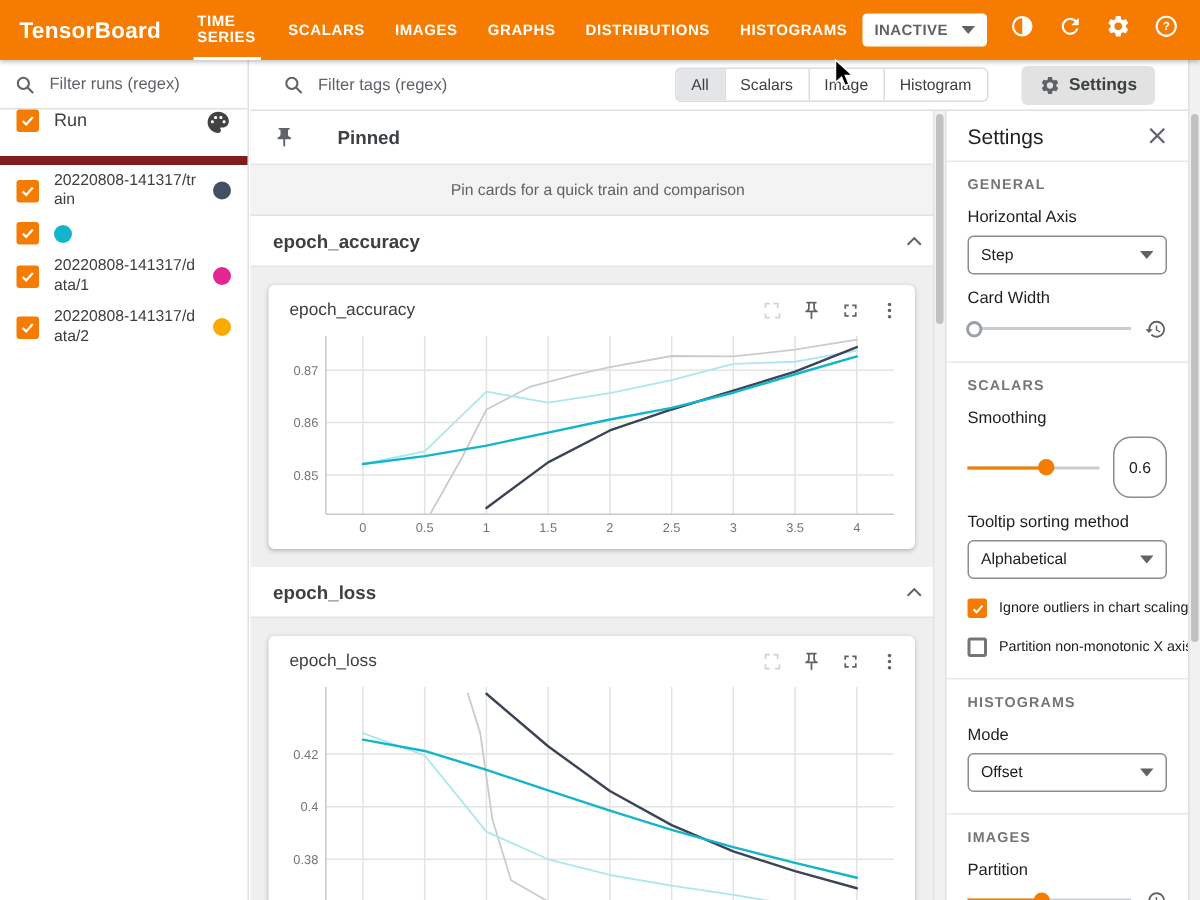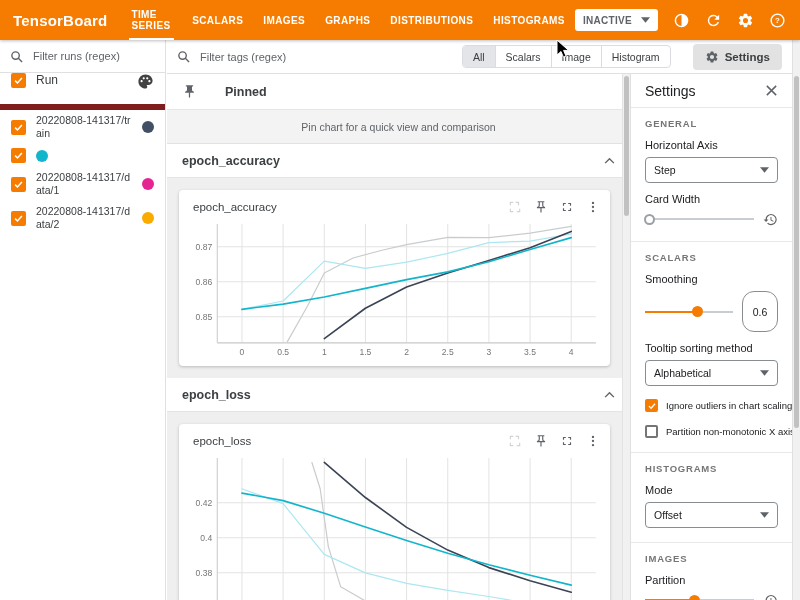--- a/index.html
+++ b/index.html
@@ -8,21 +8,21 @@
   .app{position:relative;width:800px;height:600px;}
 
   
   .topbar{position:absolute;left:0;top:0;right:0;height:40px;background:#f57c00;display:flex;
     align-items:center;color:#fff;z-index:6;box-shadow:0 1px 3px rgba(0,0,0,.25);}
   .logo{font-size:15px;font-weight:700;padding:0 14px 0 13px;letter-spacing:.2px;}
   .tabs{display:flex;height:100%;}
   .tab{display:flex;align-items:center;padding:0 10px;font-size:10px;font-weight:700;
     letter-spacing:.4px;position:relative;cursor:pointer;}
   .tab.active:after{content:"";position:absolute;left:8px;right:8px;bottom:0;height:2px;background:#fff;}
-  .top-right{margin-left:auto;display:flex;align-items:center;gap:15px;padding-right:14px;}
+  .top-right{margin-left:auto;display:flex;align-items:flex-start;gap:15px;padding-right:14px;}
   .status-select{background:#fff;border-radius:3px;height:22px;display:flex;align-items:center;
     gap:9px;padding:0 8px;color:#5f6368;font-size:10px;font-weight:700;letter-spacing:.3px;}
   .icon-btn{display:flex;align-items:center;justify-content:center;}
 
   
   .sidebar{position:absolute;left:0;top:40px;width:166px;bottom:0;background:#fff;
     border-right:1px solid #e0e0e0;z-index:3;}
   .filter-row{height:33px;display:flex;align-items:center;gap:8px;padding:0 10px;
     border-bottom:1px solid #e0e0e0;}
   .filter-input{border:none;outline:none;flex:1;min-width:0;font-size:11px;font-family:inherit;color:#202124;}
@@ -31,21 +31,21 @@
   .runs-header .hlabel{flex:1;font-size:12px;color:#3c4043;}
   .run-row{display:flex;align-items:center;gap:10px;padding:4px 11px;}
   .run-label{flex:1;font-size:10.5px;line-height:13px;color:#3c4043;word-break:break-all;}
   .run-dot{width:12px;height:12px;border-radius:50%;flex:none;}
   .cb{width:15px;height:15px;border:2px solid #757575;border-radius:2px;background:#fff;
     display:flex;align-items:center;justify-content:center;flex:none;}
   .cb.checked{background:#f57c00;border-color:#f57c00;}
 
   
   .toprow{position:absolute;left:167px;right:8px;top:40px;height:34px;background:#fff;
-    border-bottom:1px solid #e0e0e0;display:flex;align-items:center;gap:8px;padding:0 10px;z-index:4;}
+    border-bottom:1px solid #e0e0e0;display:flex;align-items:center;gap:8px;padding:0 22px;z-index:4;}
   .chip-group{display:flex;border:1px solid #dadce0;border-radius:4px;overflow:hidden;height:23px;
     margin-left:auto;background:#fff;}
   .chip{display:flex;align-items:center;padding:0 10px;font-size:10.5px;color:#3c4043;
     border-left:1px solid #dadce0;cursor:pointer;}
   .chip:first-child{border-left:none;}
   .chip.selected{background:#e3e5e8;}
   .settings-btn{display:flex;align-items:center;gap:6px;height:26px;padding:0 12px;background:#e2e2e2;
     border-radius:4px;font-size:11.5px;font-weight:700;color:#3c4043;margin-left:14px;cursor:pointer;}
 
   
@@ -235,21 +235,21 @@
 
   <main class="center">
     <div class="pinned-row">
       <span class="icon-btn">
         <svg width="15" height="15" viewBox="0 0 24 24">
             <path d="M16 9V4h1c.55 0 1-.45 1-1s-.45-1-1-1H7c-.55 0-1 .45-1 1s.45 1 1 1h1v5c0 1.66-1.34 3-3 3v2h5.97v7l1 1 1-1v-7H19v-2c-1.66 0-3-1.34-3-3z" fill="#5f6368"></path>
           </svg>
       </span>
       <span class="pinned-title">Pinned</span>
     </div>
-    <div class="empty-msg">Pin chart for a quick view and comparison</div>
+    <div class="empty-msg">Pin cards for a quick train and comparison</div>
 
     <div class="section-header">
       <span>epoch_accuracy</span>
       <span class="icon-btn">
         <svg width="11" height="7" viewBox="0 0 12 8">
             <path d="M1 7l5-5 5 5" stroke="#5f6368" stroke-width="1.6" fill="none"></path>
           </svg>
       </span>
     </div>
     <div class="section-body">

